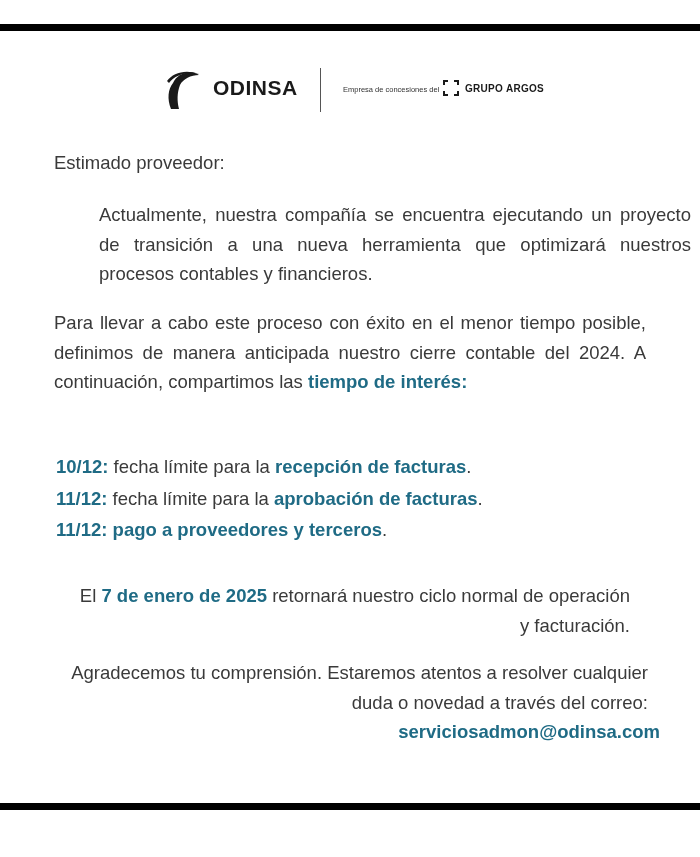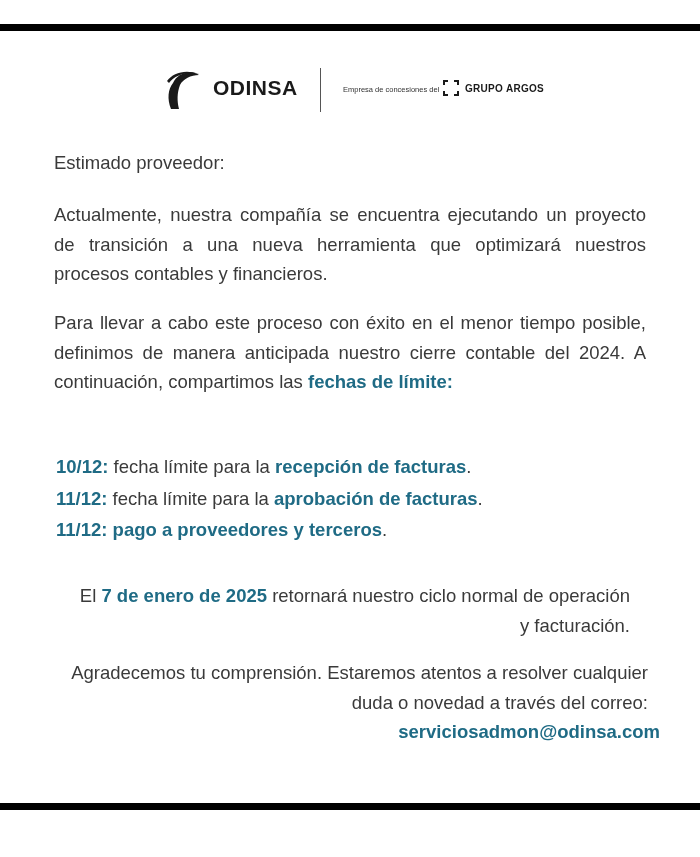--- a/index.html
+++ b/index.html
@@ -18,21 +18,21 @@
   .argos-icon { position: absolute; left: 443px; top: 16px; width: 16px; height: 16px; }
   .argos-name { position: absolute; left: 465px; top: 19px; font-size: 10px; font-weight: bold;
                 letter-spacing: 0.3px; color: #1a1a1a; }
 
   .content { position: absolute; left: 54px; width: 592px; font-size: 18.5px; line-height: 29.5px; }
   .p { margin: 0; }
   .justify { text-align: justify; text-align-last: left; }
   .accent { color: #1f6b85; font-weight: bold; }
 
   .greeting { position: absolute; top: 152px; left: 54px; font-size: 18.5px; }
-  .p1 { top: 200px; }
+  .p1 { top: 200px; margin-left: 45px; }
   .p2 { top: 308px; }
   .dates { top: 450px; }
   .dates .row { margin: 2px; }
   .center { position: absolute; left: 40px; width: 620px; text-align: right; font-size: 18.5px; line-height: 29.5px; }
   .c1 { top: 581px; }
   .c2 { top: 658px; }
 </style>
 </head>
 <body>
 
@@ -55,21 +55,21 @@
   <span class="argos-name">GRUPO ARGOS</span>
 </div>
 
 <div class="greeting">Estimado proveedor:</div>
 
 <div class="content p1">
   <p class="p justify">Actualmente, nuestra compañía se encuentra ejecutando un proyecto de transición a una nueva herramienta que optimizará nuestros procesos contables y financieros.</p>
 </div>
 
 <div class="content p2">
-  <p class="p justify"><span>Para llevar a cabo este proceso con éxito en el menor tiempo posible, definimos de manera anticipada nuestro cierre contable del 2024. A continuación, compartimos las </span><span class="accent">fechas de límite:</span></p>
+  <p class="p justify"><span>Para llevar a cabo este proceso con éxito en el menor tiempo posible, definimos de manera anticipada nuestro cierre contable del 2024. A continuación, compartimos las </span><span class="accent">tiempo de interés:</span></p>
 </div>
 
 <div class="content dates">
   <p class="row"><span class="accent">10/12:</span><span> fecha límite para la </span><span class="accent">recepción de facturas</span><span>.</span></p>
   <p class="row"><span class="accent">11/12:</span><span> fecha límite para la </span><span class="accent">aprobación de facturas</span><span>.</span></p>
   <p class="row"><span class="accent">11/12:</span><span> </span><span class="accent">pago a proveedores y terceros</span><span>.</span></p>
 </div>
 
 <div class="center c1" style="padding:0 30px;box-sizing:border-box;">
   <span>El </span><span class="accent">7 de enero de 2025</span><span> retornará nuestro ciclo normal de operación y facturación.</span>

